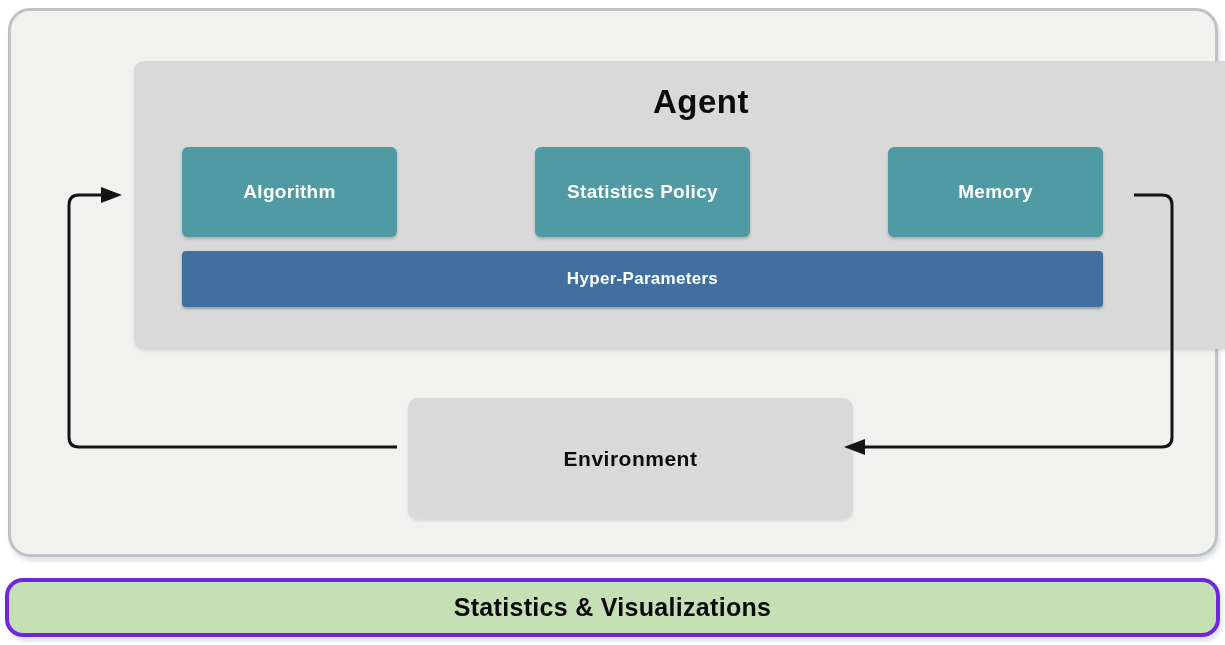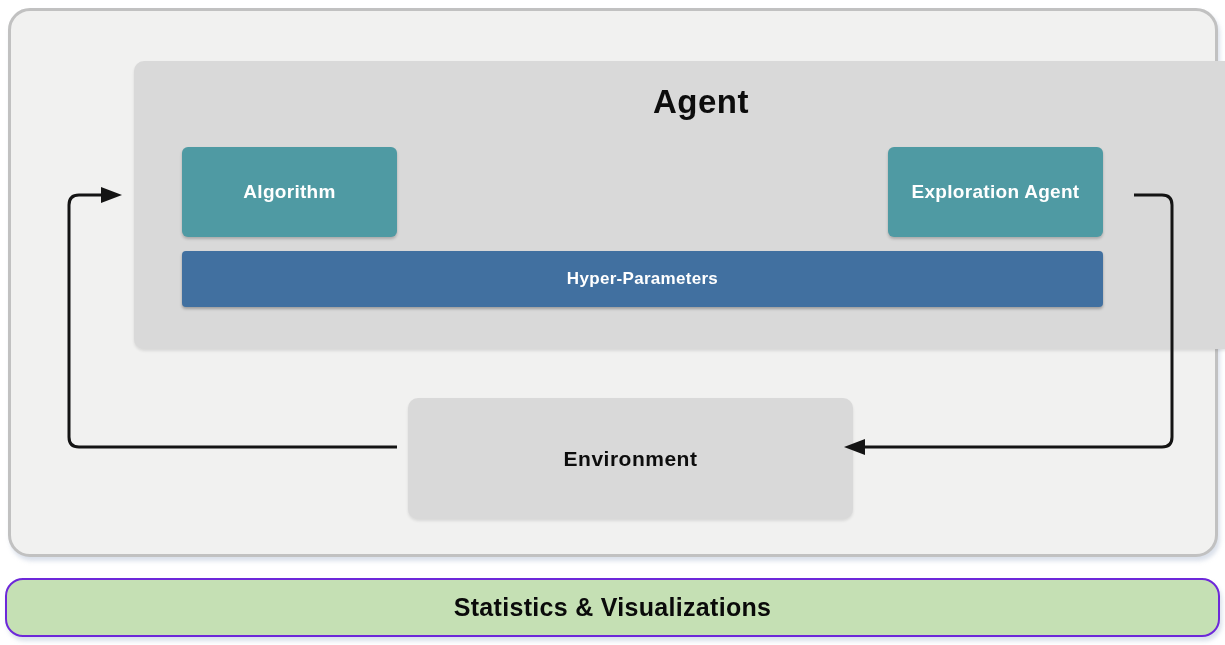--- a/index.html
+++ b/index.html
@@ -108,21 +108,21 @@
     pointer-events: none;
   }
 
   
   .stats-bar {
     position: absolute;
     left: 5px; top: 578px;
     width: 1215px; height: 59px;
     box-sizing: border-box;
     background: #c5e0b4;
-    border: 2px solid #6d28d9;
+    border: 4px solid #6d28d9;
     border-radius: 18px;
     box-shadow: 2px 4px 4px rgba(150,165,195,0.35);
     display: flex;
     align-items: center;
     justify-content: center;
     color: #0a0a0a;
     font-size: 25px;
     font-weight: bold;
     letter-spacing: 0.3px;
   }
@@ -132,21 +132,22 @@
 
 <div class="stage">
 
   <div class="outer-panel">
 
     <div class="agent-box">
       <div class="agent-title">Agent</div>
 
       <div class="component-row">
         <div class="component-box">Algorithm</div>
-        <div class="component-box">Exploration Agent</div>
+        <div class="component-box">Statistics Policy</div>
+        <div class="component-box">Memory</div>
       </div>
 
       <div class="hyper-bar">Hyper-Parameters</div>
     </div>
 
     <div class="environment-box">
       <span>Environment</span>
     </div>
 
   </div>

